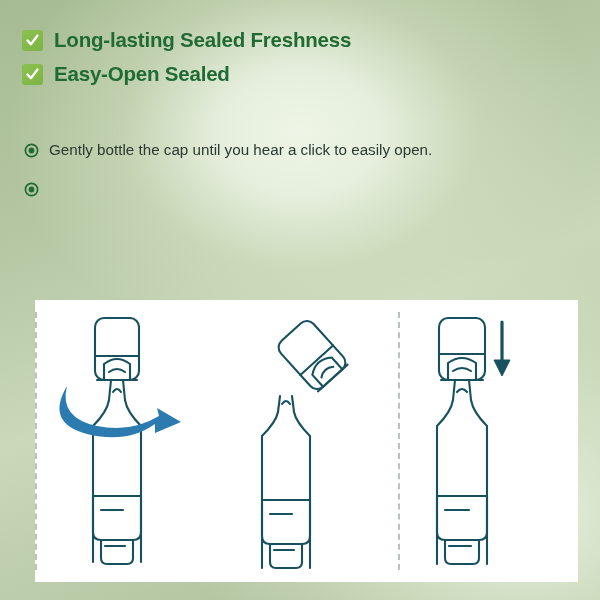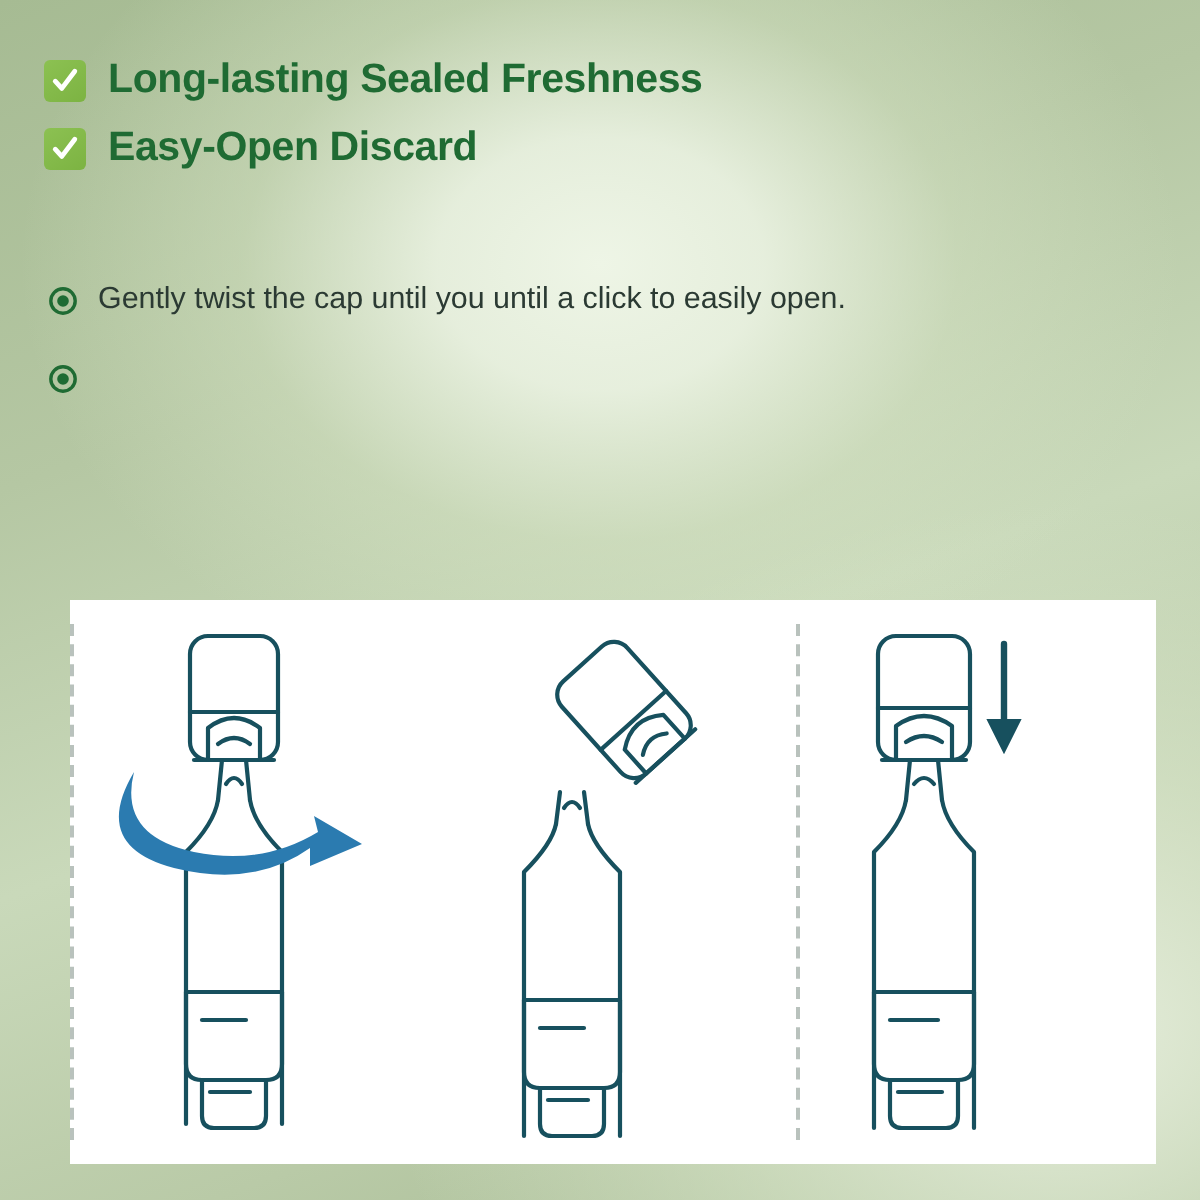--- a/index.html
+++ b/index.html
@@ -128,35 +128,35 @@
       <span class="feature-label">Long-lasting Sealed Freshness</span>
     </div>
 
 
     <div class="feature-row">
       <span class="check-box">
         <svg width="15" height="15" viewBox="0 0 15 15">
           <path d="M2.6 7.6 L5.9 11.2 L12.4 2.6" fill="none" stroke="#ffffff" stroke-width="2.4" stroke-linecap="round" stroke-linejoin="round"></path>
         </svg>
       </span>
-      <span class="feature-label">Easy-Open Discard</span>
+      <span class="feature-label">Easy-Open Sealed</span>
     </div>
 
   </div>
 
   <div class="instructions">
 
     <div class="instr-row">
       <span class="radio-dot">
         <svg width="15" height="15" viewBox="0 0 15 15">
           <circle cx="7.5" cy="7.5" r="6.1" fill="none" stroke="#1f6b33" stroke-width="1.7"></circle>
           <circle cx="7.5" cy="7.5" r="2.9" fill="#1f6b33"></circle>
         </svg>
       </span>
-      <span class="instr-text">Gently twist the cap until you until a click to easily open.</span>
+      <span class="instr-text">Gently bottle the cap until you hear a click to easily open.</span>
     </div>
 
 
     <div class="instr-row">
       <span class="radio-dot">
         <svg width="15" height="15" viewBox="0 0 15 15">
           <circle cx="7.5" cy="7.5" r="6.1" fill="none" stroke="#1f6b33" stroke-width="1.7"></circle>
           <circle cx="7.5" cy="7.5" r="2.9" fill="#1f6b33"></circle>
         </svg>
       </span>

